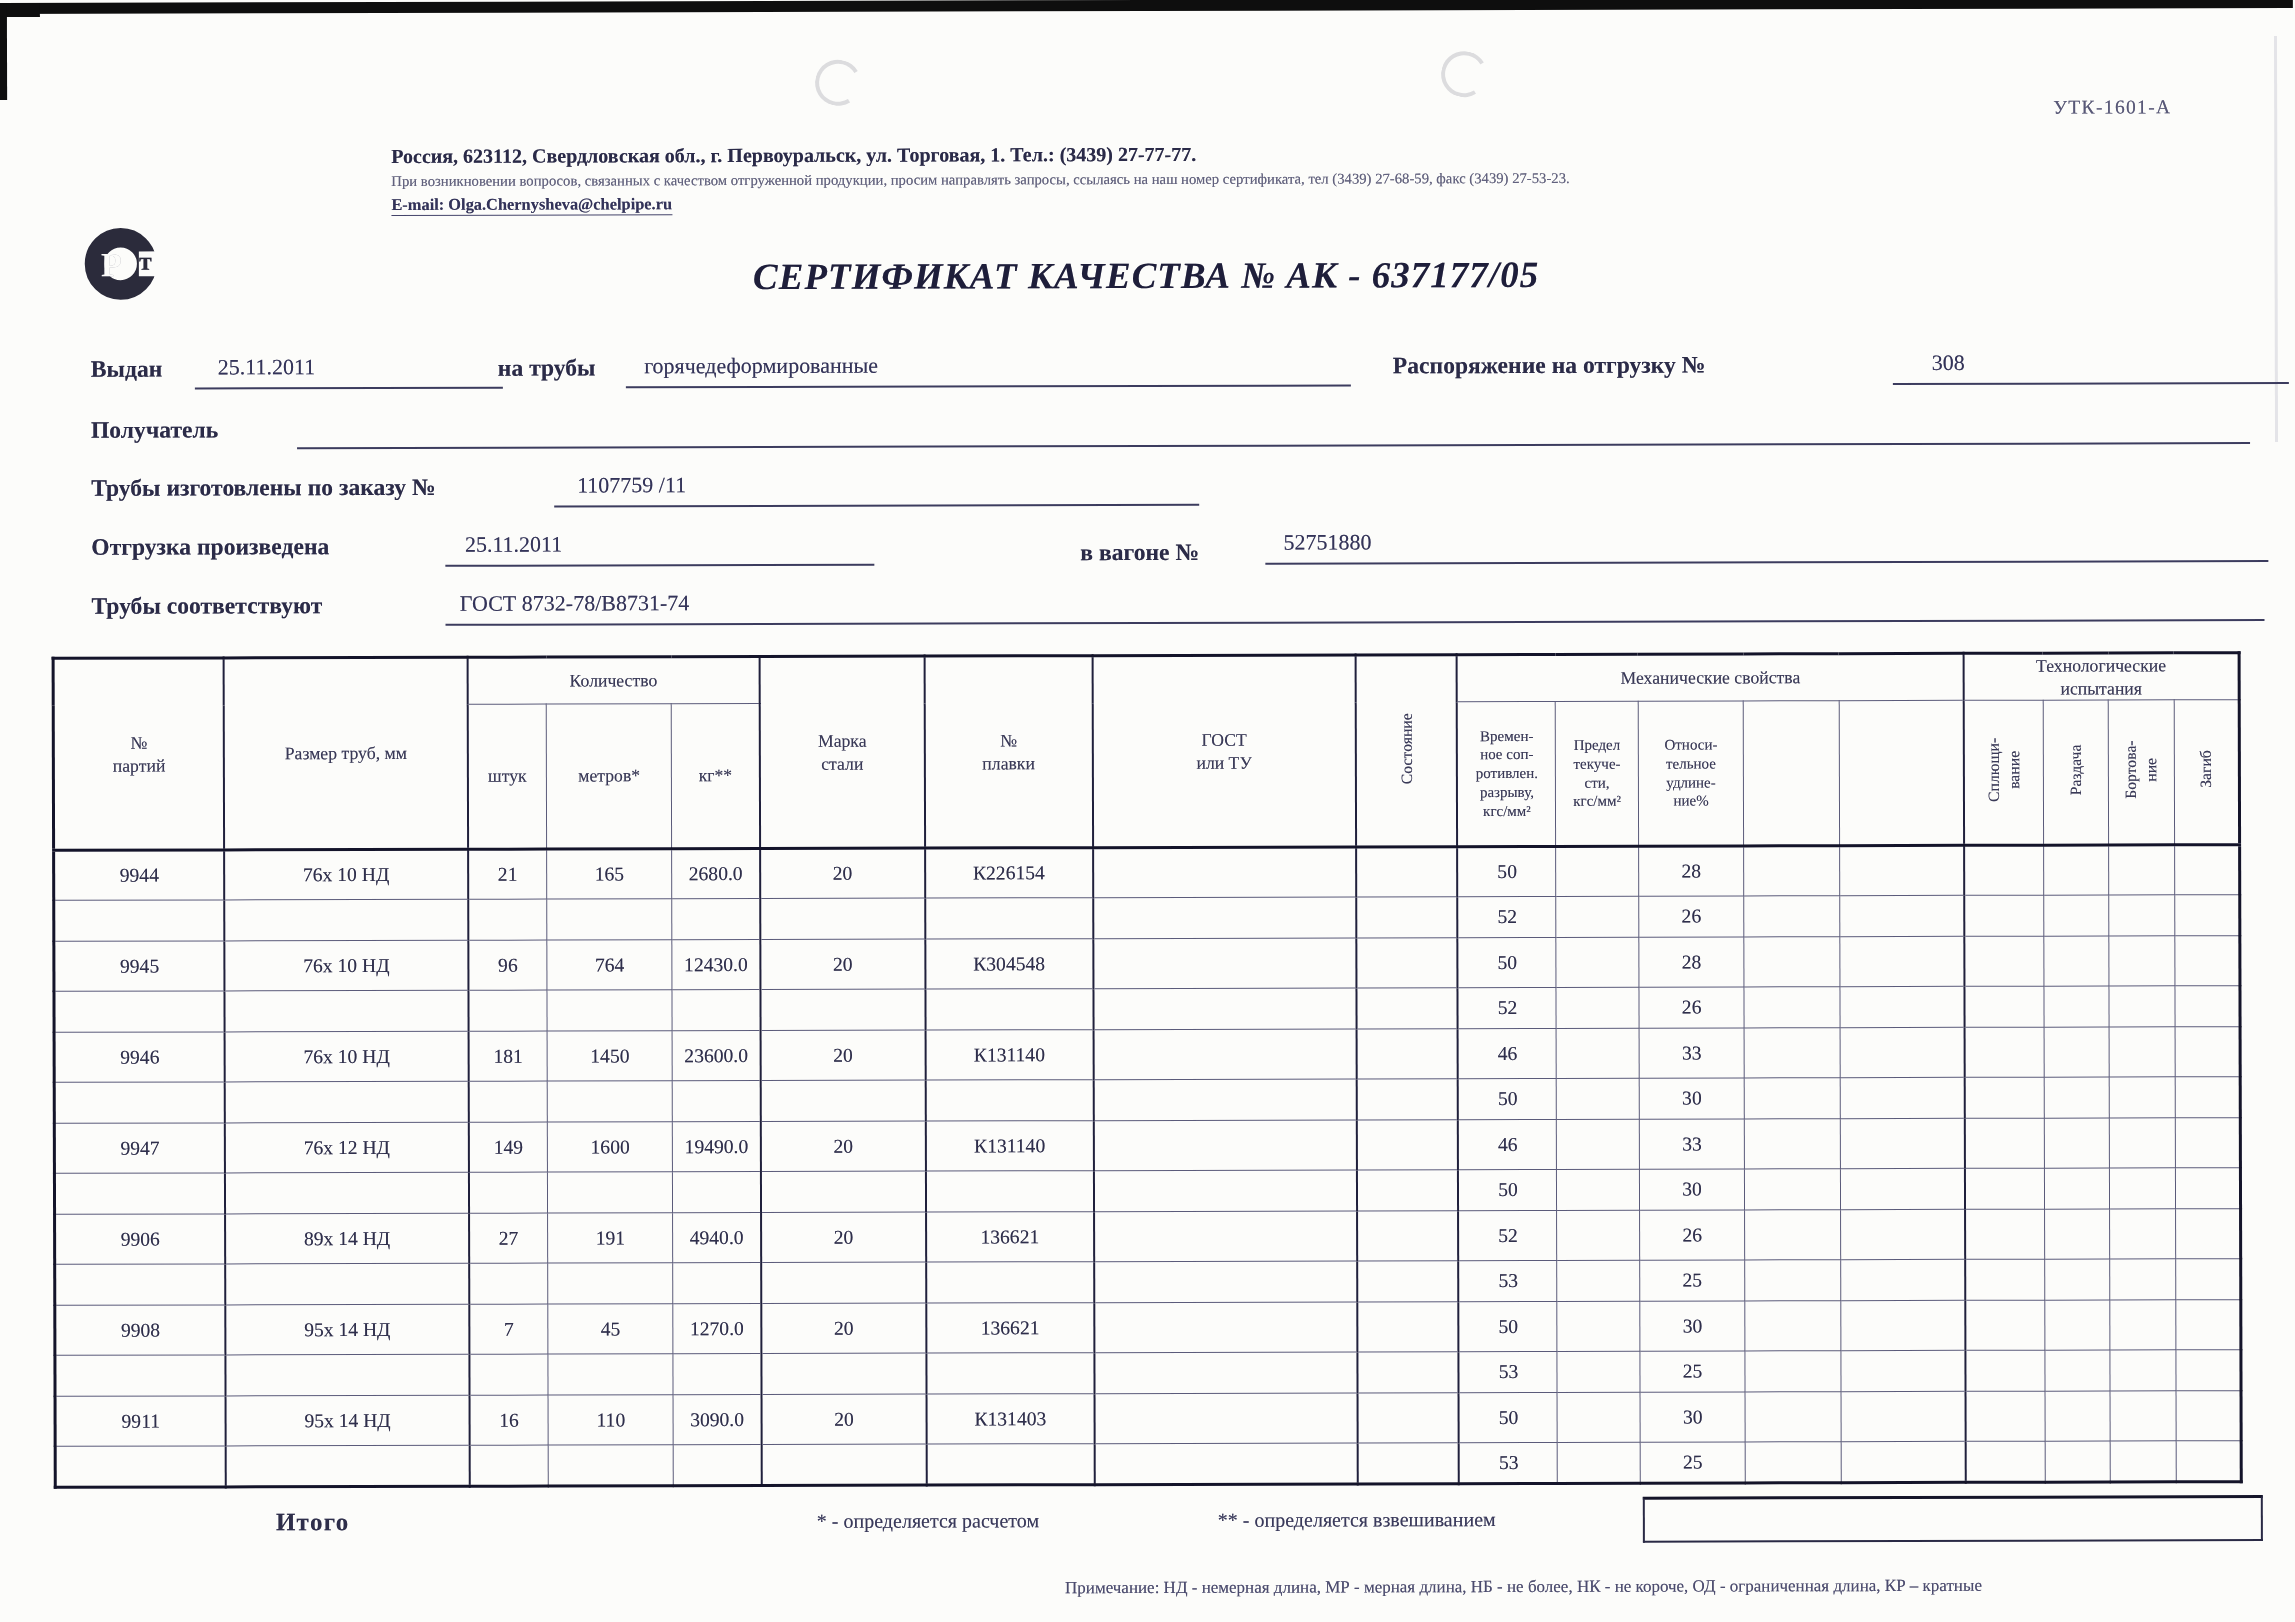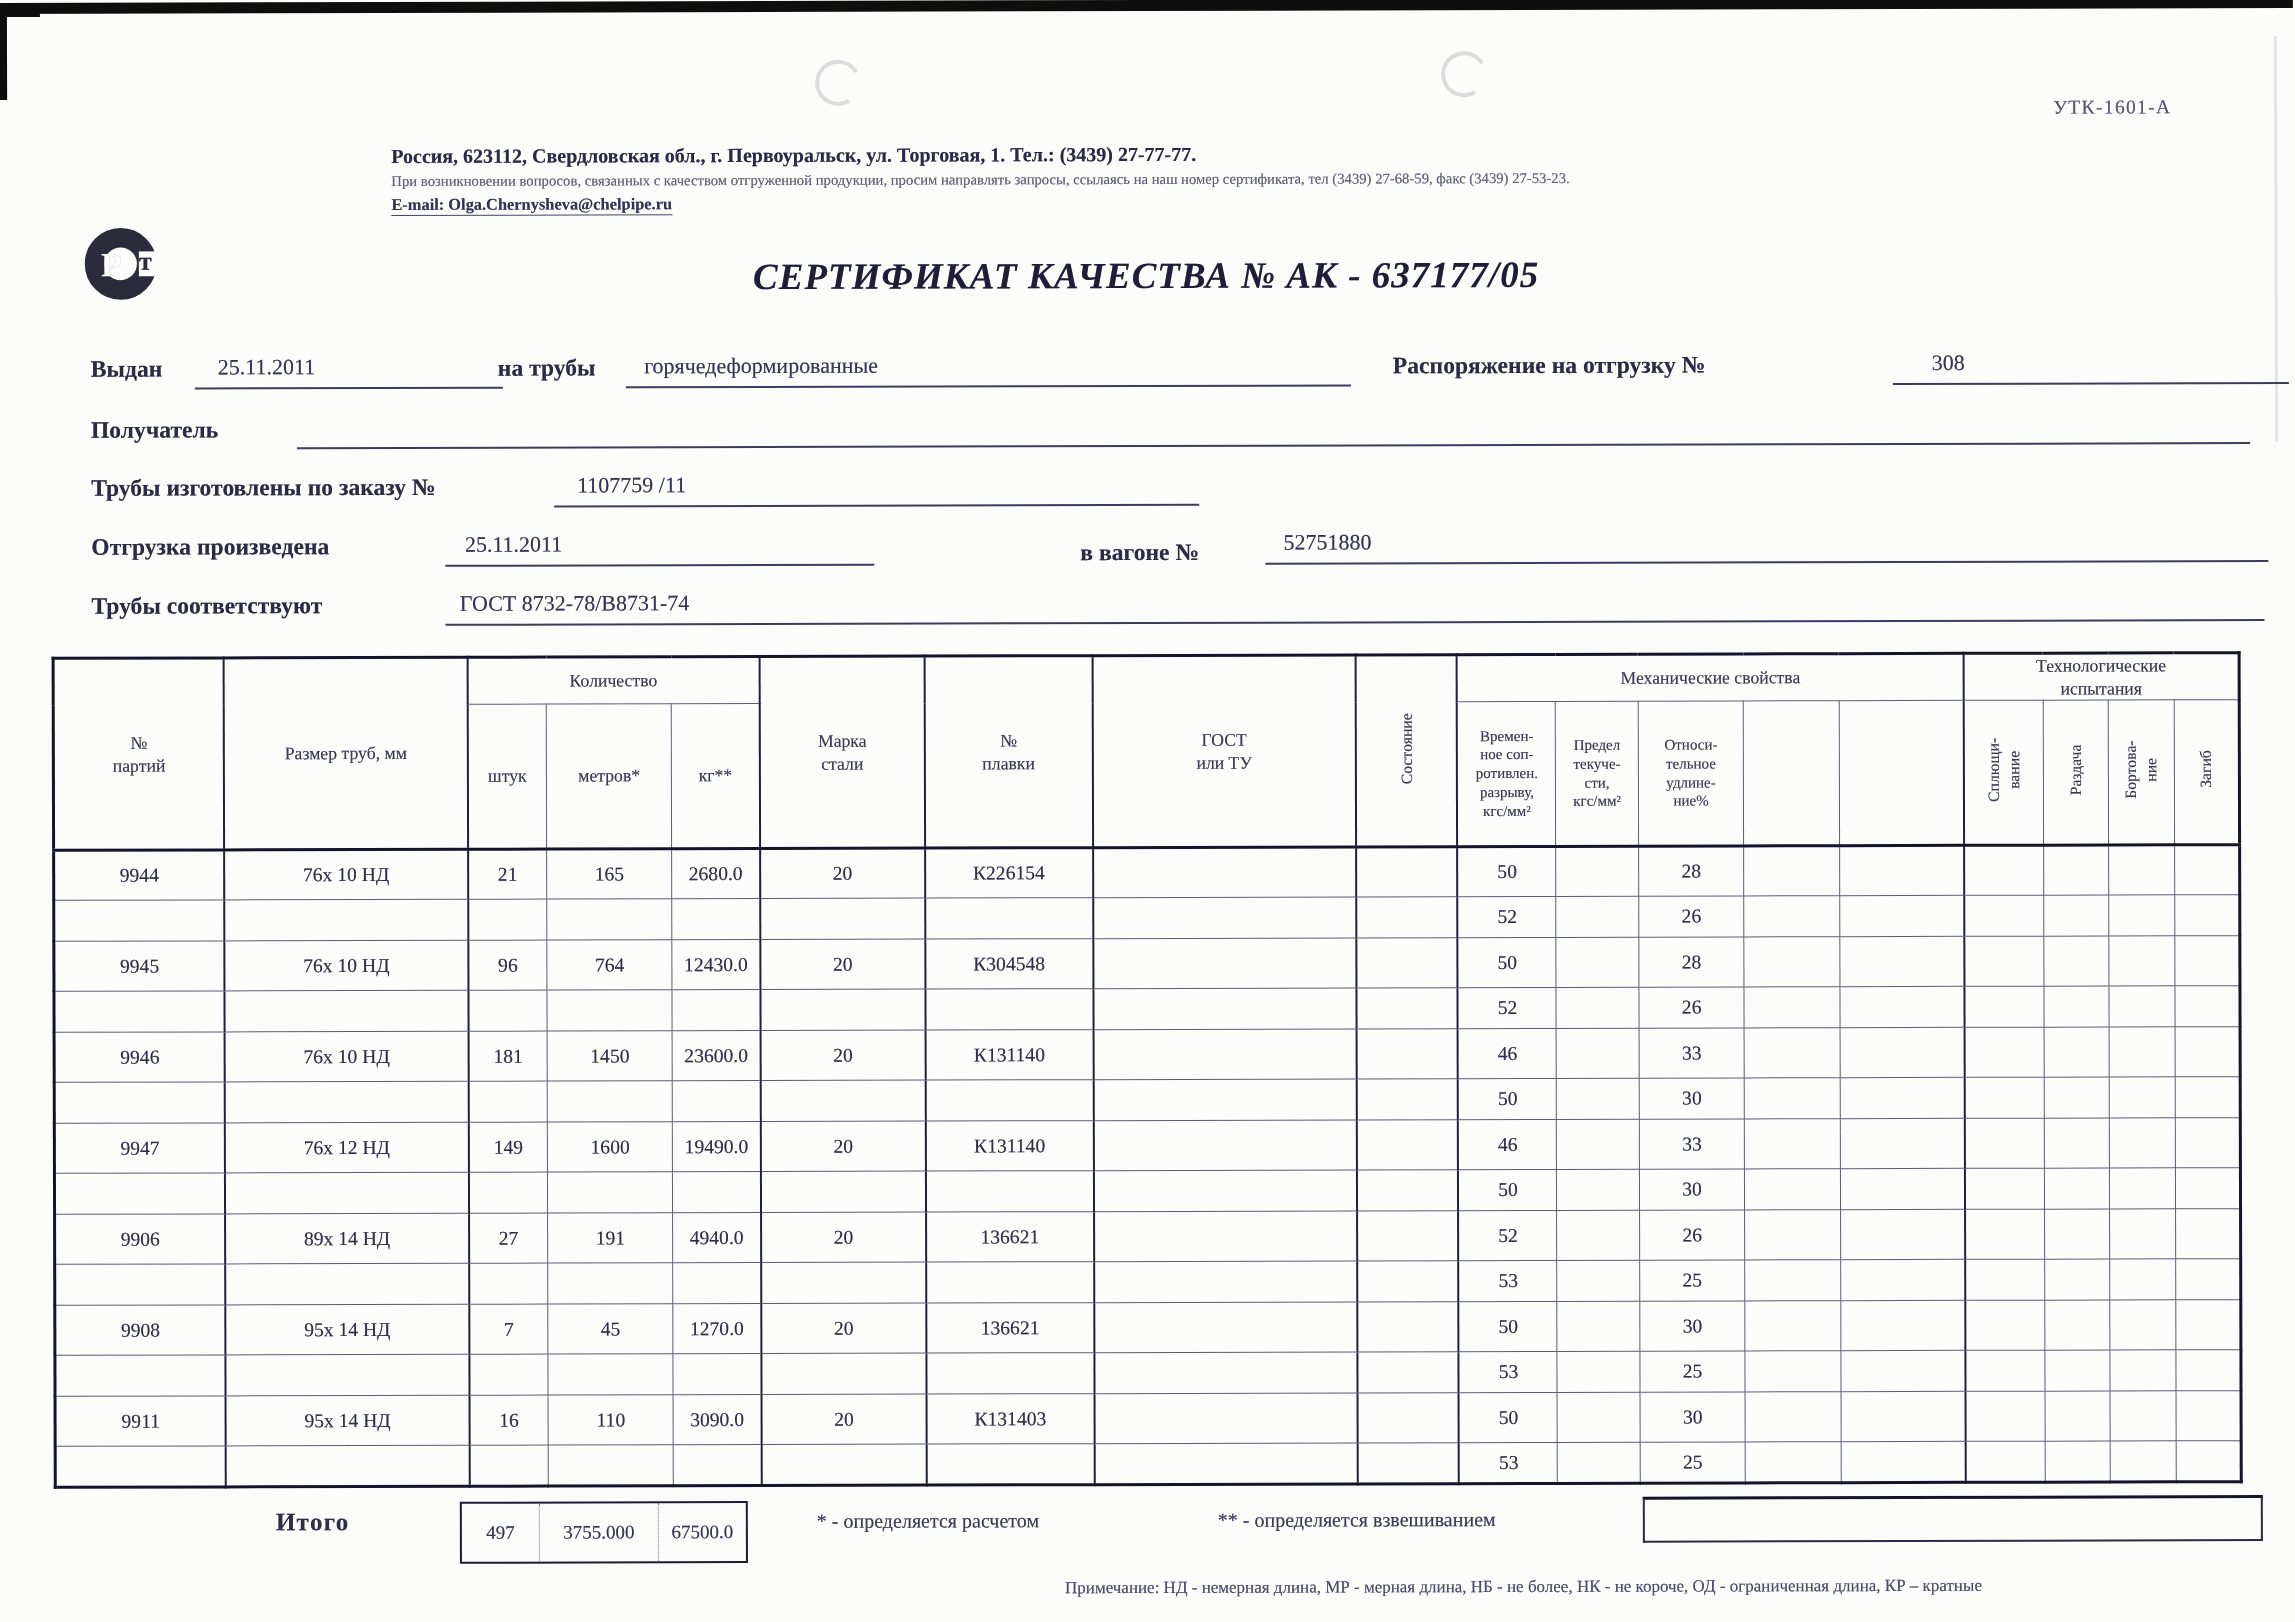--- a/index.html
+++ b/index.html
@@ -472,25 +472,20 @@
         <td class="v-minor"></td>
         <td class="v-strong"></td>
         <td class="v-minor"></td>
         <td class="v-minor"></td>
         <td class="v-minor"></td>
       </tr>
     </tbody>
     </table>
 
     <div class="totals-label">Итого</div>
-    <div class="totals-box">
-      <div class="t-pcs">497</div>
-      <div class="t-met">3755.000</div>
-      <div class="t-kg">67500.0</div>
-    </div>
     <div class="fn" style="left:815px;top:1509px;">* - определяется расчетом</div>
     <div class="fn" style="left:1216px;top:1509px;">** - определяется взвешиванием</div>
     <div class="empty-box"></div>
     <div class="note">Примечание: НД - немерная длина, МР - мерная длина, НБ - не более, НК - не короче, ОД - ограниченная длина, КР – кратные</div>
 
   </div>
 </div>
 
 
 </body></html>

